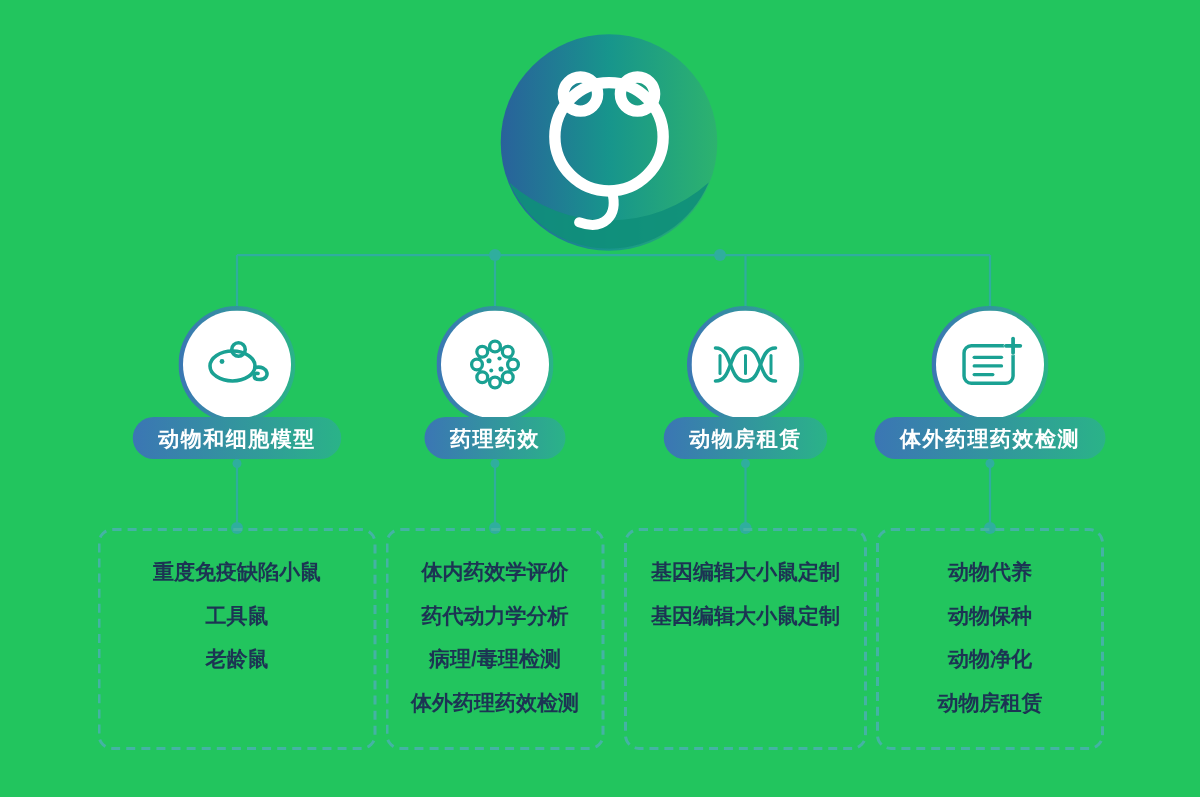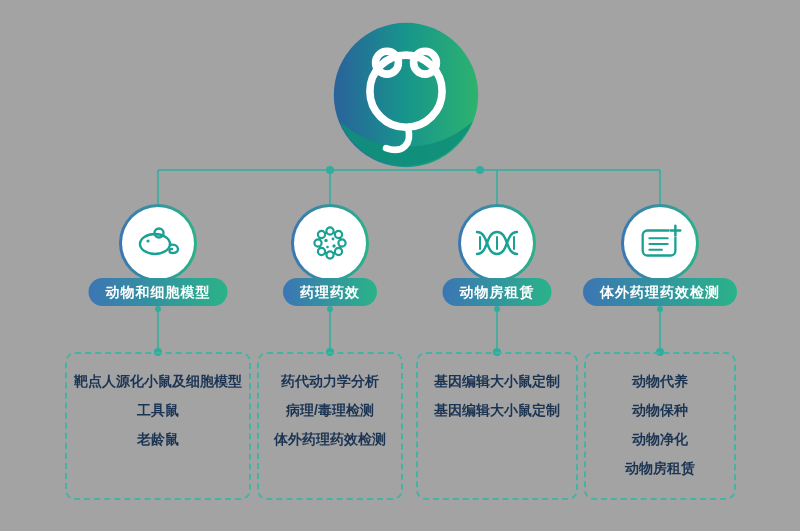--- a/index.html
+++ b/index.html
@@ -1,19 +1,19 @@
 <!DOCTYPE html>
 <html style="--blue: #3b76b4; --green: #2ab388; --teal: #2fae9e; --text: #1c3453; --dash: #44b3a4; --logo_dark: #2a5f9c; --logo_mid: #17958c; --logo_light: #2eb46d;"><head>
 <meta charset="utf-8">
 <style>
   * { margin:0; padding:0; box-sizing:border-box; }
   html,body { background:#ffffff; }
   body { font-family:"Liberation Sans","DejaVu Sans",sans-serif; }
   .canvas {
-    position:relative; width:800px; height:531px; background:#a3a3a3; overflow:hidden;
+    position:relative; width:800px; height:531px; background:#22c55e; overflow:hidden;
   }
   .connectors { position:absolute; left:0; top:0; width:800px; height:531px; }
   .logo { position:absolute; left:330px; top:19px; width:152px; height:152px; }
 
   .node-circle {
     position:absolute; top:204px; width:78px; height:78px; border-radius:50%;
     border:3px solid transparent;
     background: linear-gradient(#fff,#fff) padding-box,
                 linear-gradient(90deg, var(--blue,#3b76b4), var(--green,#2ab388)) border-box;
     display:flex; align-items:center; justify-content:center;
@@ -94,21 +94,21 @@
         <g stroke="#1aa193" stroke-width="2.4" fill="none" stroke-linecap="round">
           <ellipse cx="-3" cy="1" rx="15" ry="10"></ellipse>
           <circle cx="1" cy="-10" r="4.5"></circle>
           <path d="M 12 2 C 21 0 23 10 15 10 C 10 10 11 5 14 6"></path>
         </g>
         <circle cx="-10" cy="-2" r="1.6" fill="#1aa193"></circle>
       </svg>
     </div>
     <div class="pill" style="left:158px">动物和细胞模型</div>
     <div class="dash-box" style="left:65px;width:186px">
-      <div class="item">靶点人源化小鼠及细胞模型</div>
+      <div class="item">重度免疫缺陷小鼠</div>
       <div class="item">工具鼠</div>
       <div class="item">老龄鼠</div>
     </div>
   </div>
 
   <div>
     <div class="node-circle" style="left:291px">
       <svg width="48" height="48" viewBox="-24 -24 48 48">
         <circle cx="0" cy="0" r="11" stroke="#1aa193" stroke-width="2.2" fill="none"></circle>
         <g stroke="#1aa193" stroke-width="2.2" fill="#ffffff">
@@ -124,20 +124,21 @@
         <g fill="#1aa193">
           <circle cx="-4" cy="-2.5" r="1.7"></circle>
           <circle cx="3" cy="-4" r="1.4"></circle>
           <circle cx="4" cy="3" r="1.7"></circle>
           <circle cx="-2.5" cy="4" r="1.3"></circle>
         </g>
       </svg>
     </div>
     <div class="pill" style="left:330px">药理药效</div>
     <div class="dash-box" style="left:257px;width:146px">
+      <div class="item">体内药效学评价</div>
       <div class="item">药代动力学分析</div>
       <div class="item">病理/毒理检测</div>
       <div class="item">体外药理药效检测</div>
     </div>
   </div>
 
   <div>
     <div class="node-circle" style="left:458px">
       <svg width="48" height="48" viewBox="-24 -24 48 48">
         <g stroke="#1aa193" stroke-width="2.4" fill="none" stroke-linecap="round">

